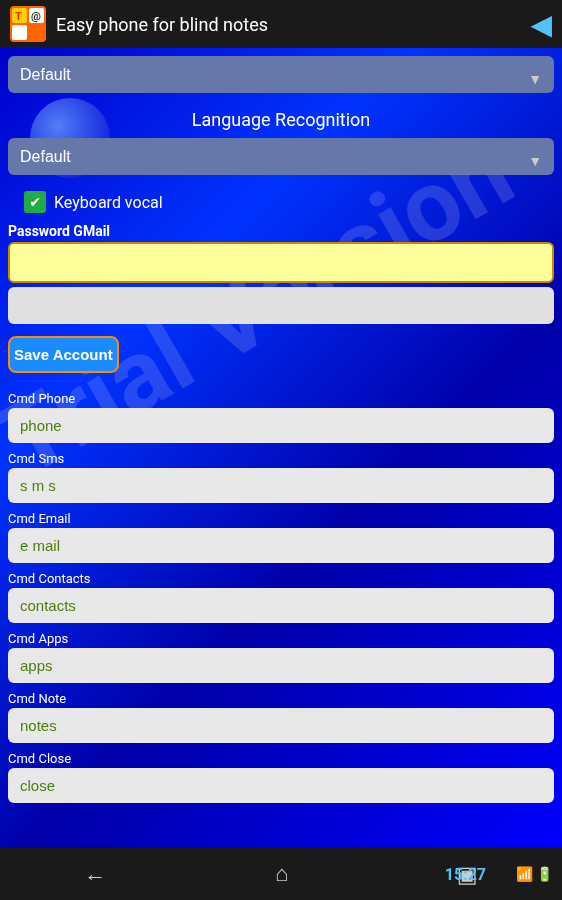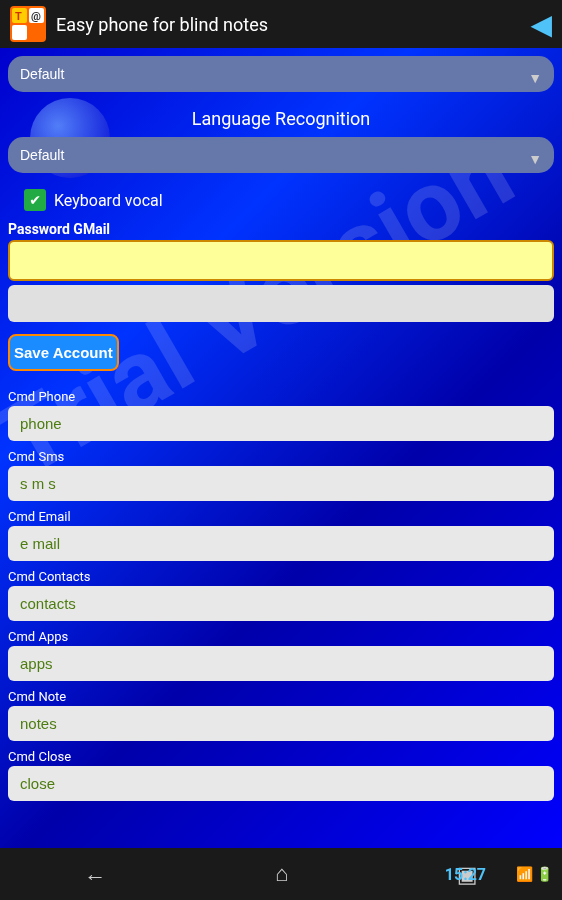--- a/index.html
+++ b/index.html
@@ -79,24 +79,24 @@
       position: relative;
       z-index: 2;
       padding: 8px 8px 0 8px;
     }
 
     
     .dropdown {
       width: 100%;
       background: #6677aa;
       border: none;
-      border-radius: 15px;
+      border-radius: 6px;
       padding: 10px 12px;
       color: #fff;
-      font-size: 14px;
+      font-size: 16px;
       margin-bottom: 8px;
       appearance: none;
       -webkit-appearance: none;
       cursor: pointer;
       position: relative;
     }
     .dropdown-wrapper {
       position: relative;
       margin-bottom: 8px;
     }

